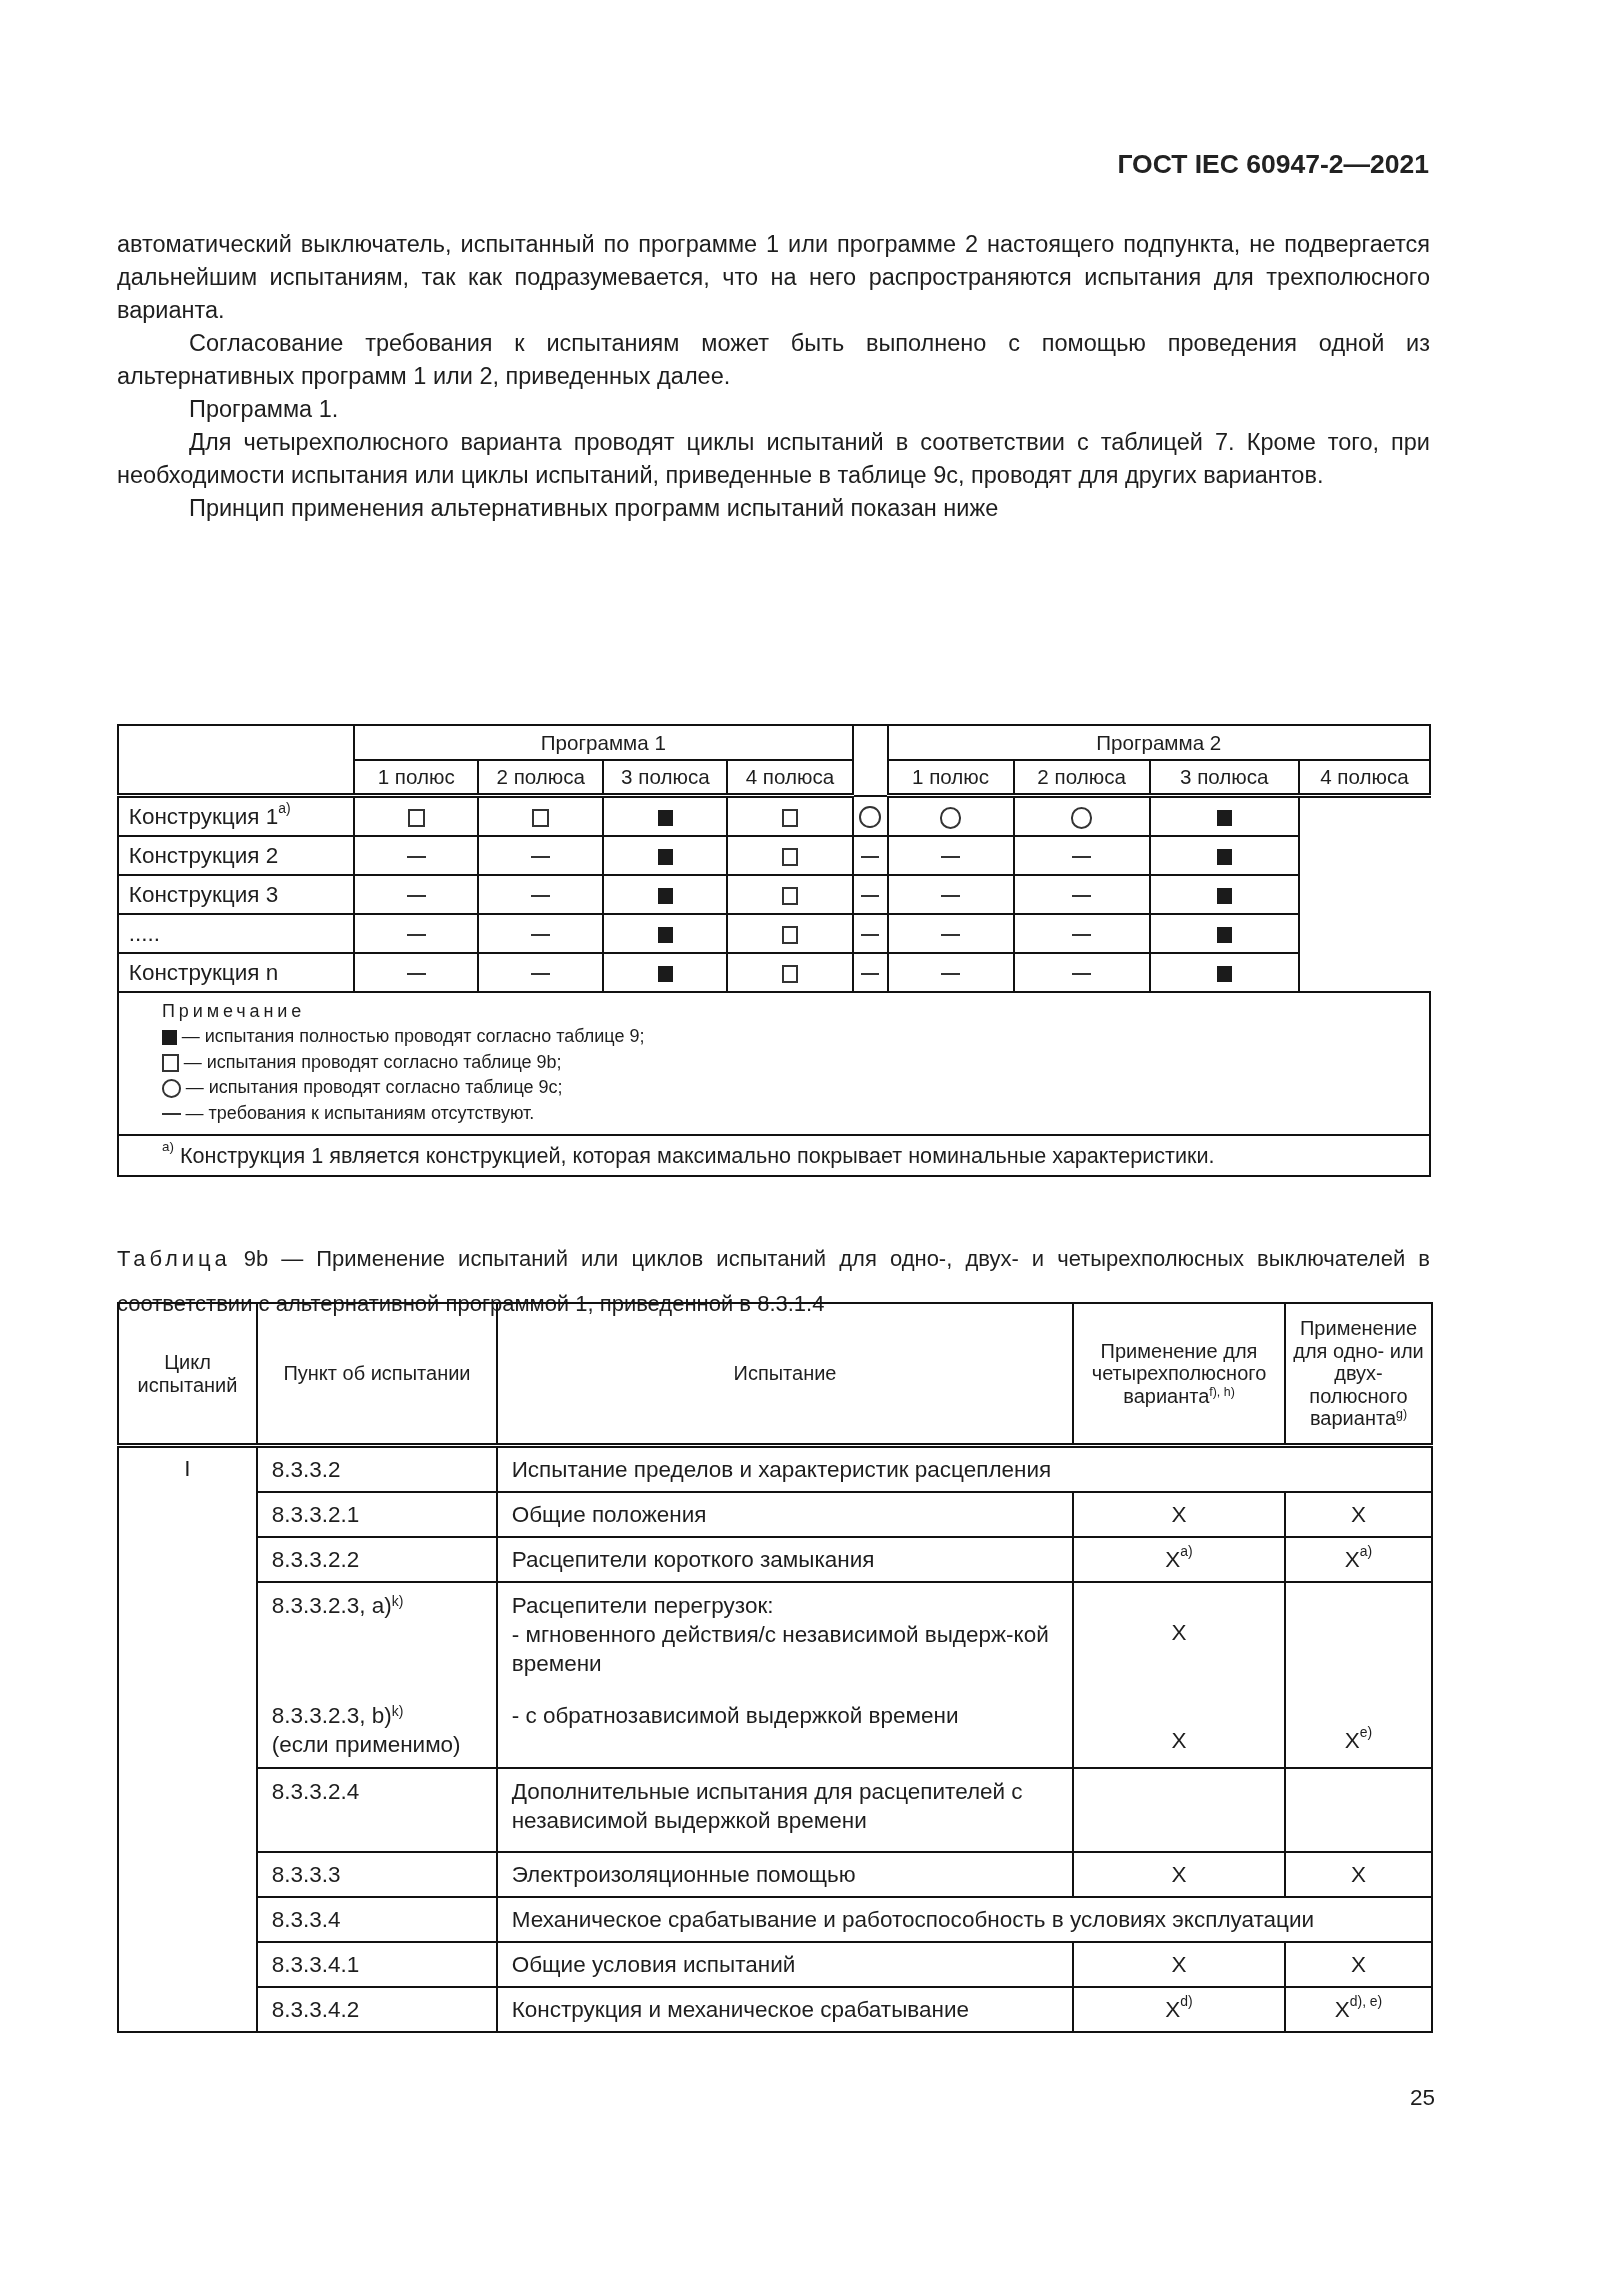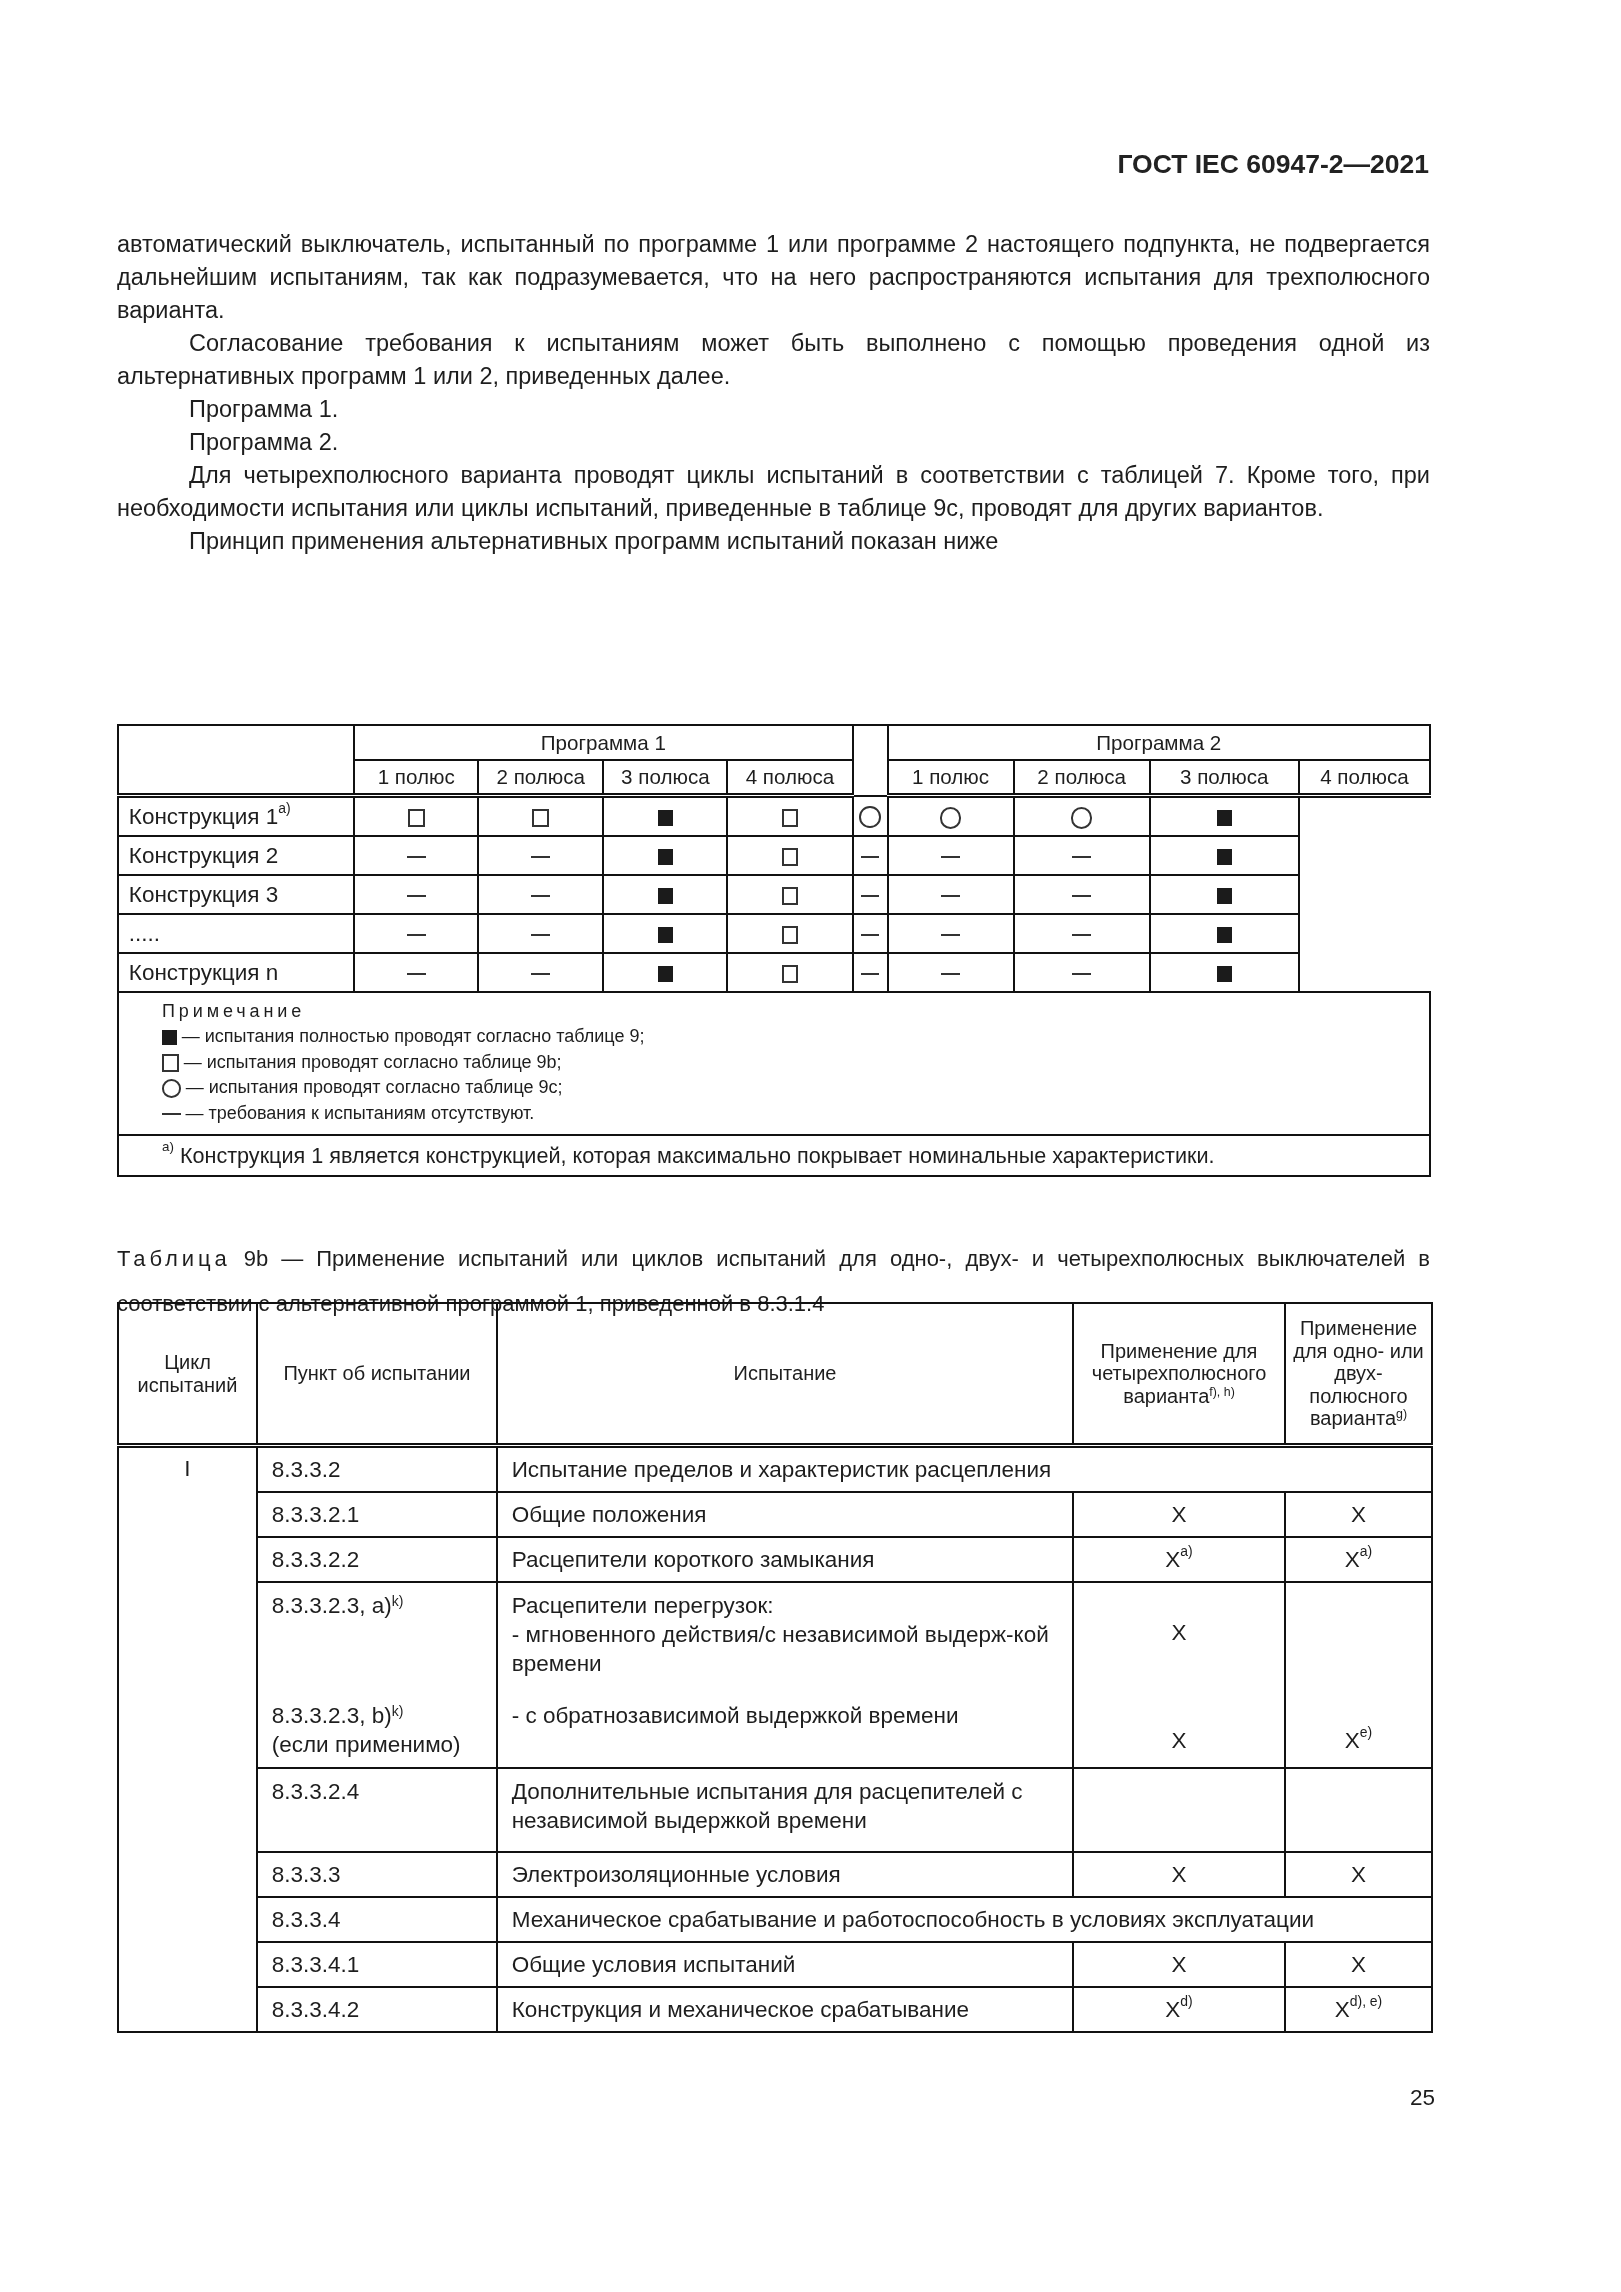--- a/index.html
+++ b/index.html
@@ -62,21 +62,20 @@
 </style>
 </head>
 <body>
 
 <div class="doc-header">ГОСТ IEC 60947-2—2021</div>
 
 <div class="body-text">
   <p class="last">автоматический выключатель, испытанный по программе 1 или программе 2 настоящего подпункта, не подвергается дальнейшим испытаниям, так как подразумевается, что на него распространяются испытания для трехполюсного варианта.</p>
   <p class="ind last">Согласование требования к испытаниям может быть выполнено с помощью проведения одной из альтернативных программ 1 или 2, приведенных далее.</p>
   <p class="ind">Программа 1.</p>
-  <p class="ind">Программа 2.</p>
   <p class="ind last">Для четырехполюсного варианта проводят циклы испытаний в соответствии с таблицей 7. Кроме того, при необходимости испытания или циклы испытаний, приведенные в таблице 9с, проводят для других вариантов.</p>
   <p class="ind">Принцип применения альтернативных программ испытаний показан ниже</p>
 </div>
 
 <table class="t1">
   <colgroup>
     <col style="width:236px">
       <col style="width:124px">
       <col style="width:125px">
       <col style="width:124px">
@@ -240,21 +239,21 @@
         </td>
       </tr>
       <tr class="r">
         <td class="top"><span>8.3.3.2.4</span></td>
         <td class="top" style="height: 74px;"><span>Дополнительные испытания для расцепителей с независимой выдержкой времени</span></td>
         <td class="x"><span></span></td>
         <td class="x"><span></span></td>
       </tr>
       <tr class="r">
         <td><span>8.3.3.3</span></td>
-        <td><span>Электроизоляционные условия</span></td>
+        <td><span>Электроизоляционные помощью</span></td>
         <td class="x"><span>X</span></td>
         <td class="x"><span>X</span></td>
       </tr>
       <tr class="r">
         <td><span>8.3.3.4</span></td>
         <td colspan="3"><span>Механическое срабатывание и работоспособность в условиях эксплуатации</span></td>
       </tr>
       <tr class="r">
         <td><span>8.3.3.4.1</span></td>
         <td><span>Общие условия испытаний</span></td>

